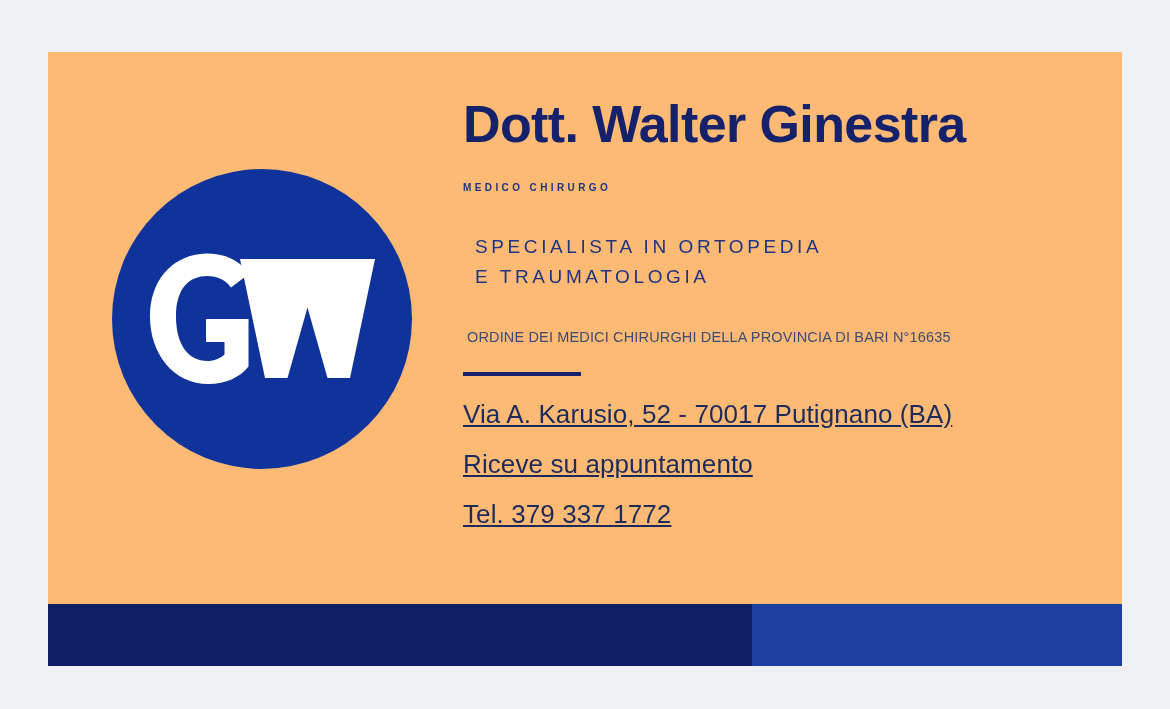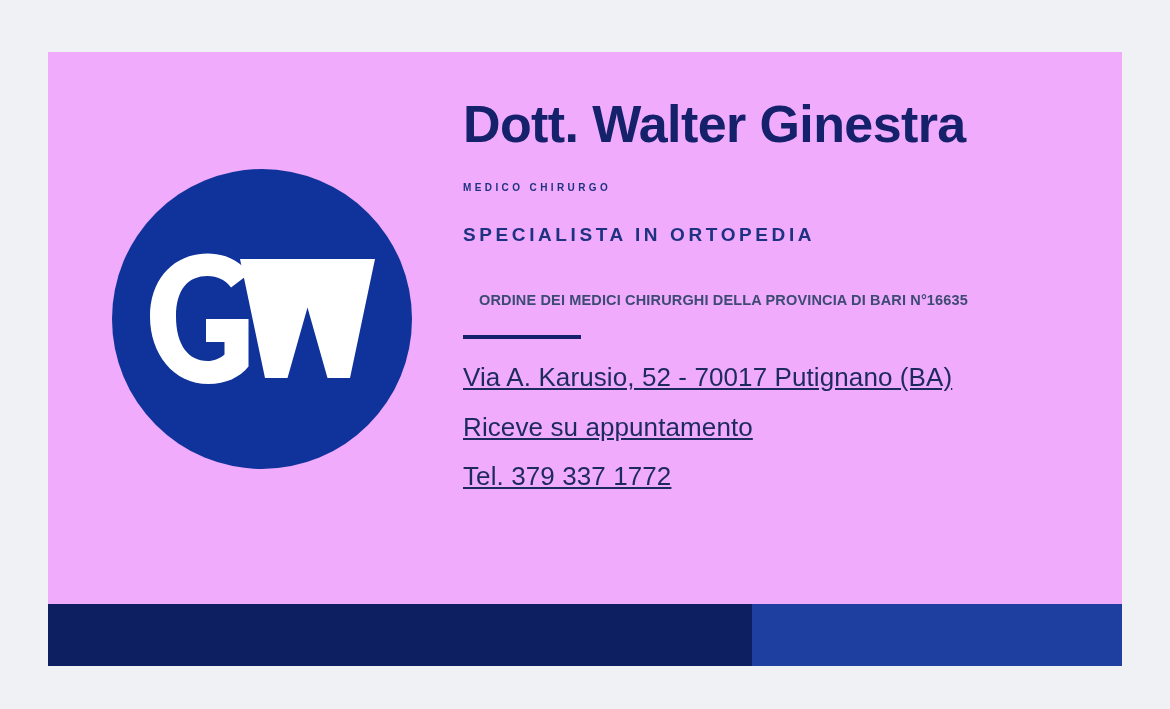--- a/index.html
+++ b/index.html
@@ -21,21 +21,21 @@
     height: 709px;
   }
 
   
   .card {
     position: absolute;
     left: 48px;
     top: 52px;
     width: 1074px;
     height: 614px;
-    background: #f0abfc;
+    background: #fdba74;
     overflow: hidden;
   }
 
   
   .logo-wrap {
     position: absolute;
     left: 64px;
     top: 117px;
     width: 300px;
     height: 300px;
@@ -76,38 +76,38 @@
     margin: 0;
     padding-top: 30px;
     font-size: 10px;
     font-weight: bold;
     letter-spacing: 3.4px;
     color: #1f3282;
     text-transform: uppercase;
   }
 
   .specialty {
-    margin: 0;
+    margin: 12px;
     padding-top: 27px;
     font-size: 19px;
-    font-weight: bold;
+    font-weight: normal;
     letter-spacing: 3.6px;
     line-height: 1.55;
     color: #1f3282;
     text-transform: uppercase;
   }
   .specialty .sp-line {
     display: block;
   }
 
   .registry {
-    margin: 16px;
+    margin: 4px;
     padding-top: 26px;
     font-size: 14.5px;
-    font-weight: bold;
+    font-weight: normal;
     letter-spacing: 0.15px;
     color: #3d4a73;
     white-space: nowrap;
   }
 
   .rule {
     margin-top: 27px;
     width: 118px;
     height: 4px;
     background: #16216b;
@@ -165,20 +165,21 @@
     </div>
 
     <div class="info">
 
       <h1 class="name">Dott. Walter Ginestra</h1>
 
       <p class="role">MEDICO CHIRURGO</p>
 
       <p class="specialty">
         <span class="sp-line">SPECIALISTA IN ORTOPEDIA</span>
+        <span class="sp-line">E TRAUMATOLOGIA</span>
       </p>
 
       <p class="registry">ORDINE DEI MEDICI CHIRURGHI DELLA PROVINCIA DI BARI N°16635</p>
 
       <div class="rule"></div>
 
       <div class="contact">
         <div class="contact-line">Via A. Karusio, 52 - 70017 Putignano (BA)</div>
         <div class="contact-line">Riceve su appuntamento</div>
         <div class="contact-line">Tel. 379 337 1772</div>

